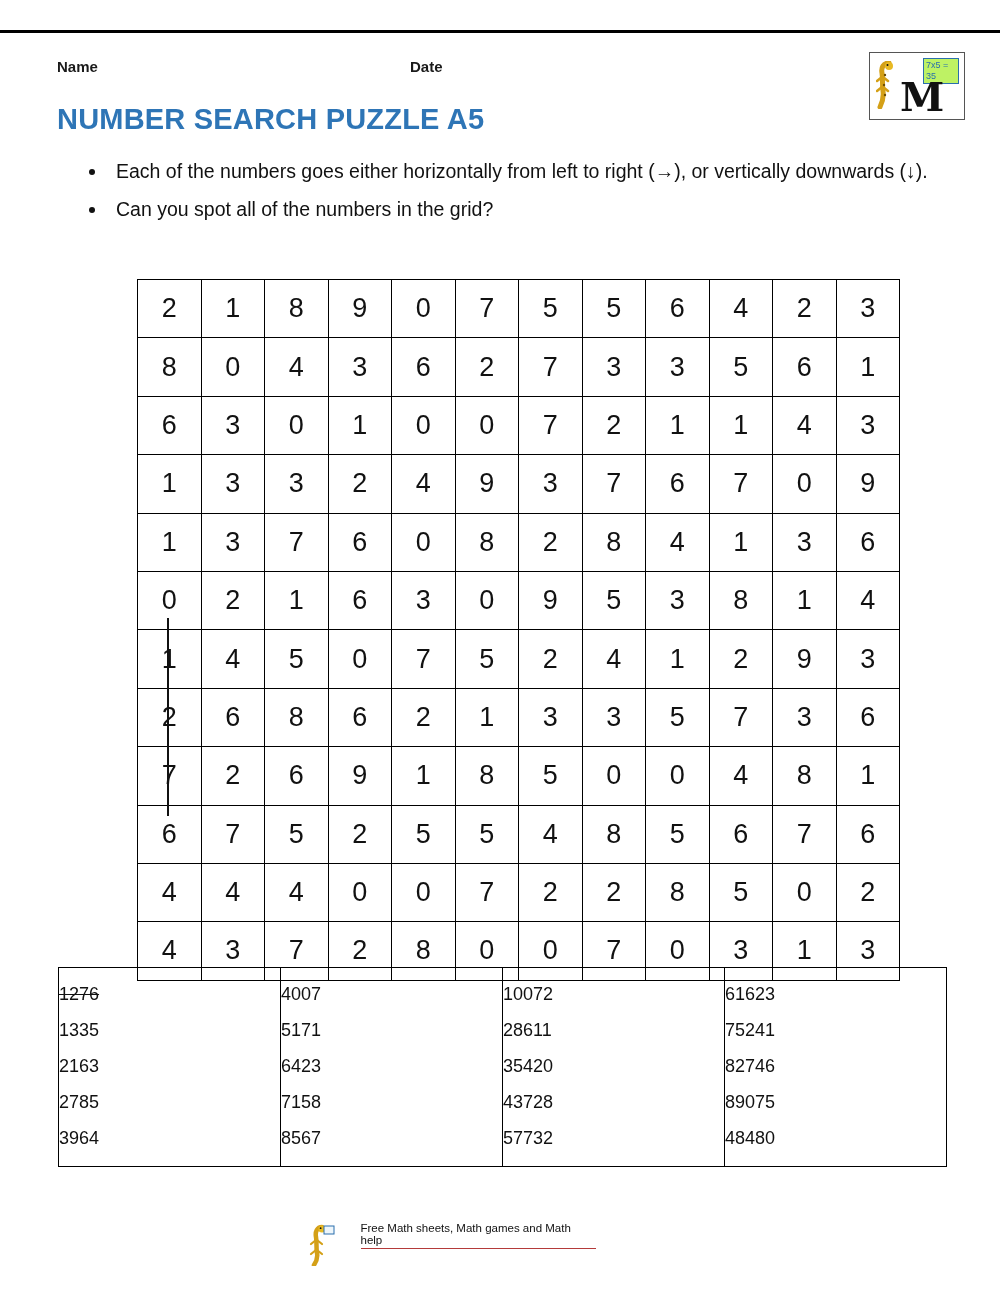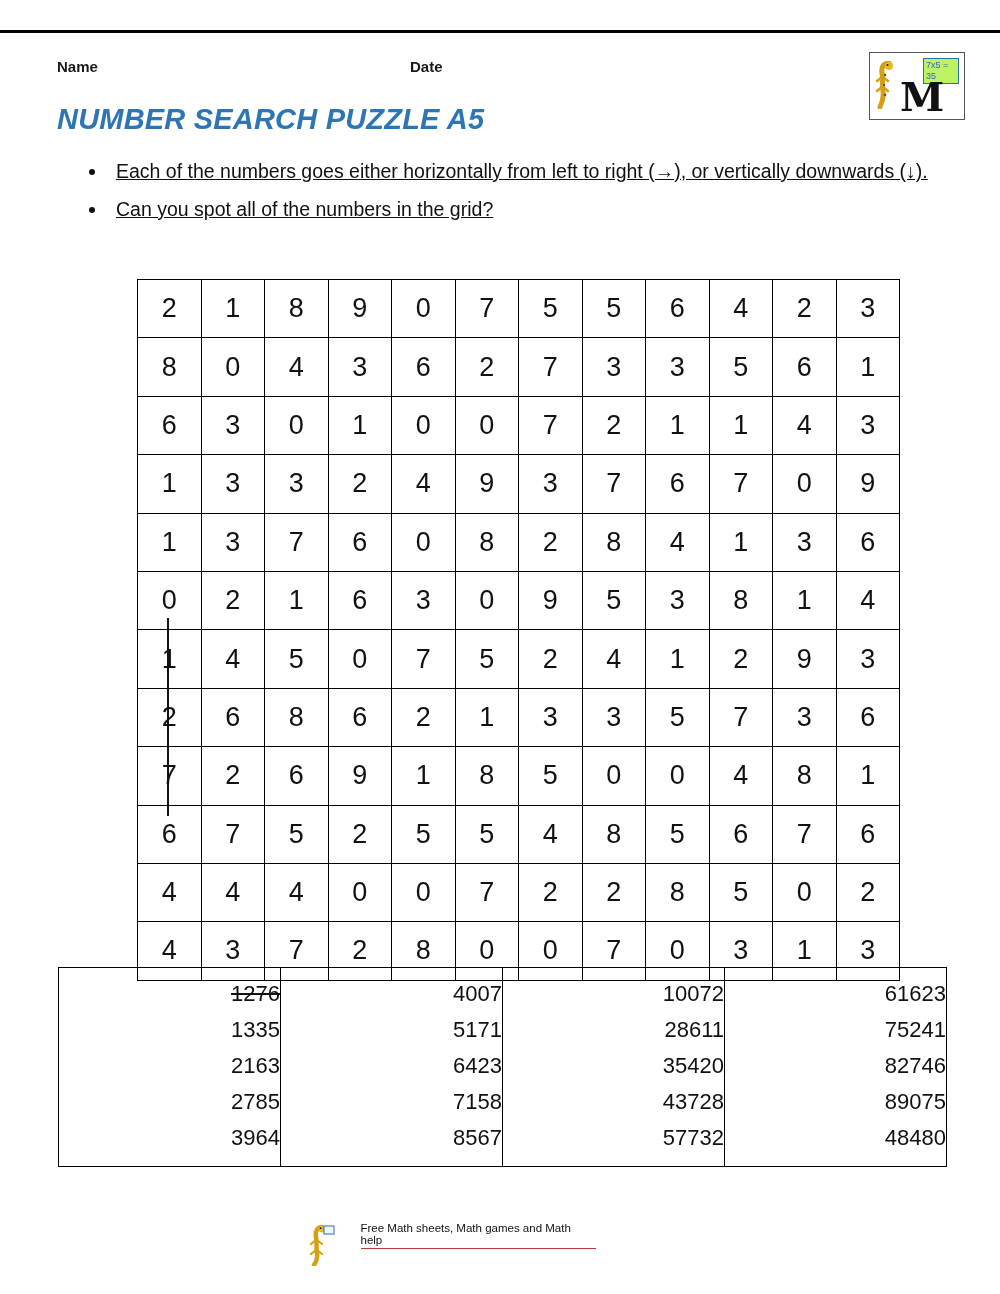--- a/index.html
+++ b/index.html
@@ -91,37 +91,35 @@
   }
   h1.title {
     position: absolute;
     top: 103px;
     left: 57px;
     margin: 0;
     font-size: 29px;
     font-weight: bold;
     color: #2e75b6;
     letter-spacing: 0.2px;
-    font-style: italic;
   }
   .instructions {
     position: absolute;
     top: 152px;
     left: 78px;
     width: 820px;
     margin: 0;
     padding: 0 0 0 30px;
     font-size: 19.5px;
     line-height: 38px;
     color: #111111;
   }
   .instructions li {
     margin: 0;
     padding-left: 8px;
-    text-decoration: underline;
   }
   .grid-wrap {
     position: absolute;
     top: 279px;
     left: 137px;
   }
   table.grid {
     border-collapse: collapse;
     table-layout: fixed;
   }
@@ -159,23 +157,23 @@
     width: 221px;
     padding: 0;
     vertical-align: top;
   }
   table.words ul {
     list-style: none;
     margin: 0;
     padding: 8px 0 10px 0;
   }
   table.words li {
-    font-size: 22px;
+    font-size: 18px;
     line-height: 36px;
-    text-align: right;
+    text-align: left;
     color: #111111;
   }
   li.struck {
     text-decoration: line-through;
   }
   .footer {
     position: absolute;
     left: 0;
     top: 1222px;
     width: 904px;

